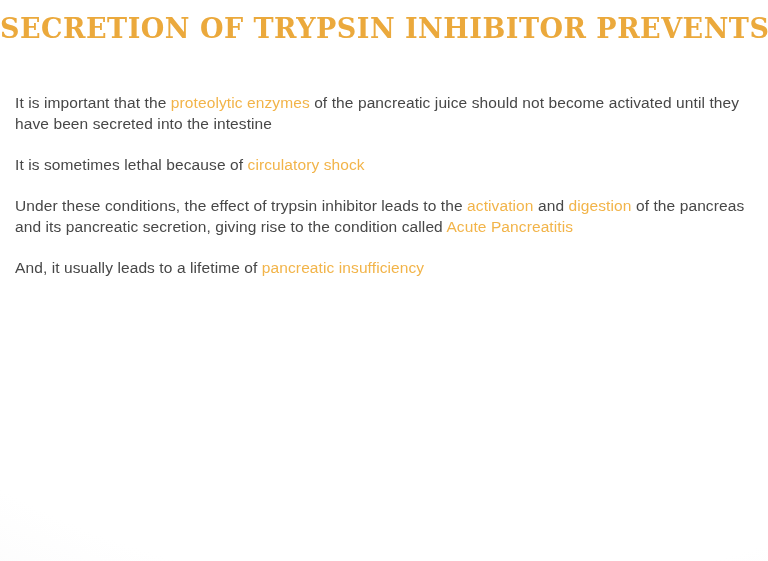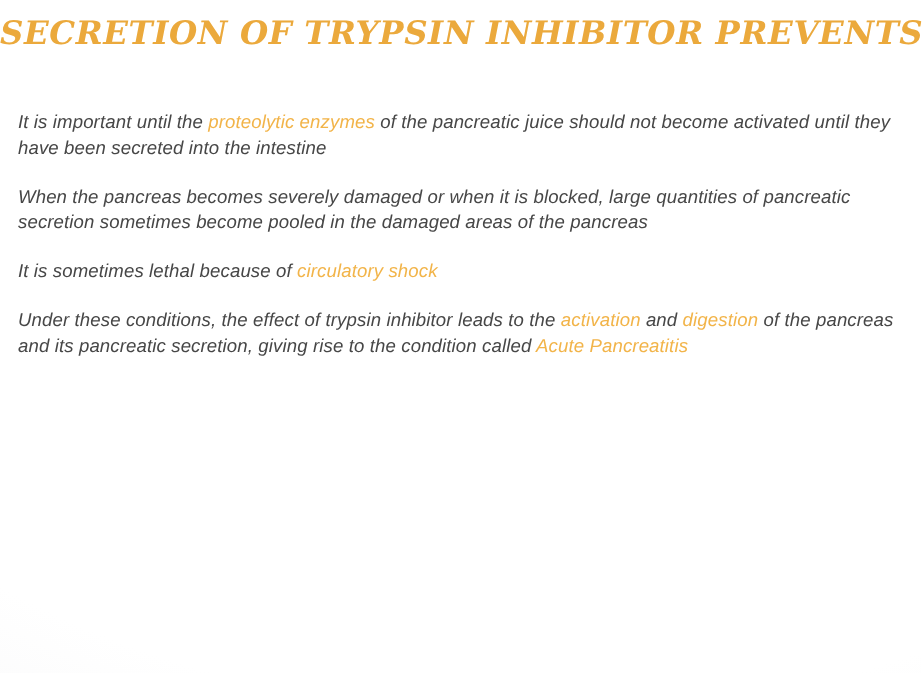--- a/index.html
+++ b/index.html
@@ -13,21 +13,20 @@
     font-family: "Liberation Sans", sans-serif;
     background: #ffffff;
   }
   .slide {
     position: relative;
     width: 768px;
     height: 561px;
     box-sizing: border-box;
     background:
       radial-gradient(130% 115% at 58% 28%, #ffffff 68%, #f6f6f7 100%);
-    font-style: italic;
   }
   .title-block {
     padding-top: 14px;
     text-align: center;
   }
   .title-line {
     font-family: "DejaVu Serif", serif;
     font-weight: 700;
     font-size: 27px;
     line-height: 30px;
@@ -57,18 +56,18 @@
 </style>
 </head>
 <body>
 
 <div class="slide">
   <div class="title-block">
     <div class="title-line">SECRETION OF TRYPSIN INHIBITOR PREVENTS</div>
   </div>
 
   <div class="body-block" id="body-block">
-      <p class="para"><span>It is important until the </span><span class="hl">proteolytic enzymes</span><span> of the pancreatic juice should not become activated until they have been secreted into the intestine</span></p>
-      <p class="para"><span>When the pancreas becomes severely damaged or when it is blocked, large quantities of pancreatic secretion sometimes become pooled in the damaged areas of the pancreas</span></p>
+      <p class="para"><span>It is important that the </span><span class="hl">proteolytic enzymes</span><span> of the pancreatic juice should not become activated until they have been secreted into the intestine</span></p>
       <p class="para"><span>It is sometimes lethal because of </span><span class="hl">circulatory shock</span></p>
       <p class="para"><span>Under these conditions, the effect of trypsin inhibitor leads to the </span><span class="hl">activation</span><span> and </span><span class="hl">digestion</span><span> of the pancreas and its pancreatic secretion, giving rise to the condition called </span><span class="hl">Acute Pancreatitis</span></p>
+      <p class="para"><span>And, it usually leads to a lifetime of </span><span class="hl">pancreatic insufficiency</span></p>
     </div>
 </div>
 
 </body></html>

